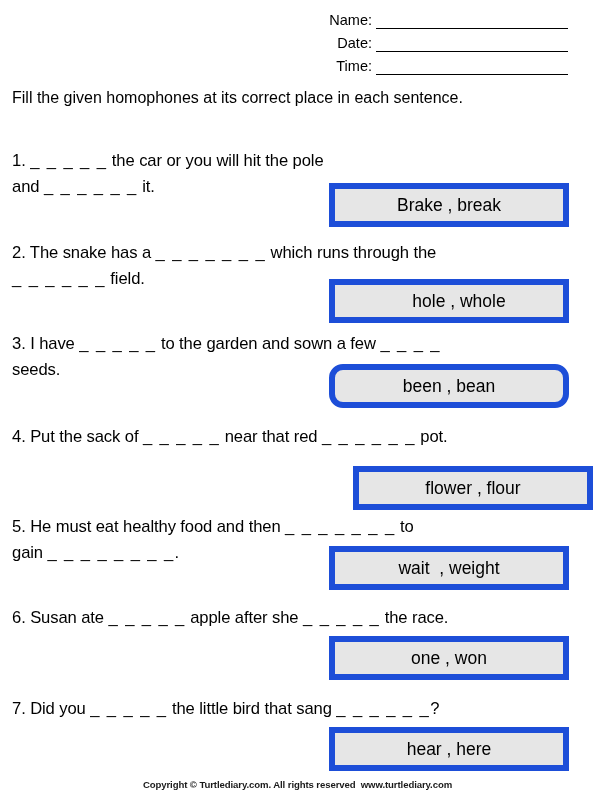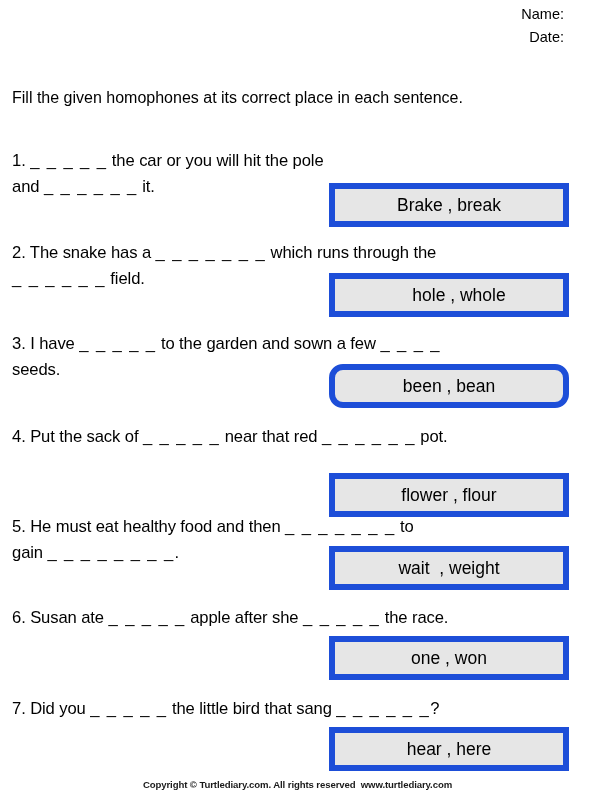--- a/index.html
+++ b/index.html
@@ -111,21 +111,20 @@
   #fields {
     position: absolute;
     left: 318px;
     top: 6px;
     width: 250px;
   }
   .field-row {
     display: flex;
     align-items: flex-end;
     height: 23px;
-    flex-direction: column;
   }
   .field-label {
     width: 54px;
     text-align: right;
     font-size: 14.5px;
     line-height: 17px;
     padding-right: 4px;
     white-space: nowrap;
   }
   .field-rule {
@@ -206,20 +205,24 @@
 
   <div id="fields">
     <div class="field-row">
       <div class="field-label">Name:</div>
       <div class="field-rule"></div>
     </div>
     <div class="field-row">
       <div class="field-label">Date:</div>
       <div class="field-rule"></div>
     </div>
+    <div class="field-row">
+      <div class="field-label">Time:</div>
+      <div class="field-rule"></div>
+    </div>
   </div>
 
 </div>
 
 <div id="instruction">Fill the given homophones at its correct place in each sentence.</div>
 
 <div class="question" style="top:148px;">
   <div class="q-text">
     <span>1. </span><span class="blank">_ _ _ _ _</span><span> the car or you will hit the pole</span><br>
     <span>and </span><span class="blank">_ _ _ _ _ _</span><span> it.</span>
@@ -227,40 +230,40 @@
   <div class="answer-box" style="top:35px;">
     <span class="answer-text">Brake , break</span>
   </div>
 </div>
 
 <div class="question" style="top:240px;">
   <div class="q-text">
     <span>2. The snake has a </span><span class="blank">_ _ _ _ _ _ _</span><span> which runs through the</span><br>
     <span class="blank">_ _ _ _ _ _</span><span> field.</span>
   </div>
-  <div class="answer-box" style="top:33px;padding-left:20px;">
+  <div class="answer-box" style="top:39px;padding-left:20px;">
     <span class="answer-text">hole , whole</span>
   </div>
 </div>
 
 <div class="question" style="top:331px;">
   <div class="q-text">
     <span>3. I have </span><span class="blank">_ _ _ _ _</span><span> to the garden and sown a few </span><span class="blank">_ _ _ _</span><br>
     <span>seeds.</span>
   </div>
   <div class="answer-box" style="top:33px;border-radius:14px;">
     <span class="answer-text">been , bean</span>
   </div>
 </div>
 
 <div class="question" style="top:424px;">
   <div class="q-text">
     <span>4. Put the sack of </span><span class="blank">_ _ _ _ _</span><span> near that red </span><span class="blank">_ _ _ _ _ _</span><span> pot.</span>
   </div>
-  <div class="answer-box" style="top:49px;">
+  <div class="answer-box" style="top:42px;margin-left:24px;">
     <span class="answer-text">flower , flour</span>
   </div>
 </div>
 
 <div class="question" style="top:514px;">
   <div class="q-text">
     <span>5. He must eat healthy food and then </span><span class="blank">_ _ _ _ _ _ _</span><span>  to</span><br>
     <span>gain </span><span class="blank">_ _ _ _ _ _ _ _</span><span>.</span>
   </div>
   <div class="answer-box" style="top:32px;">

